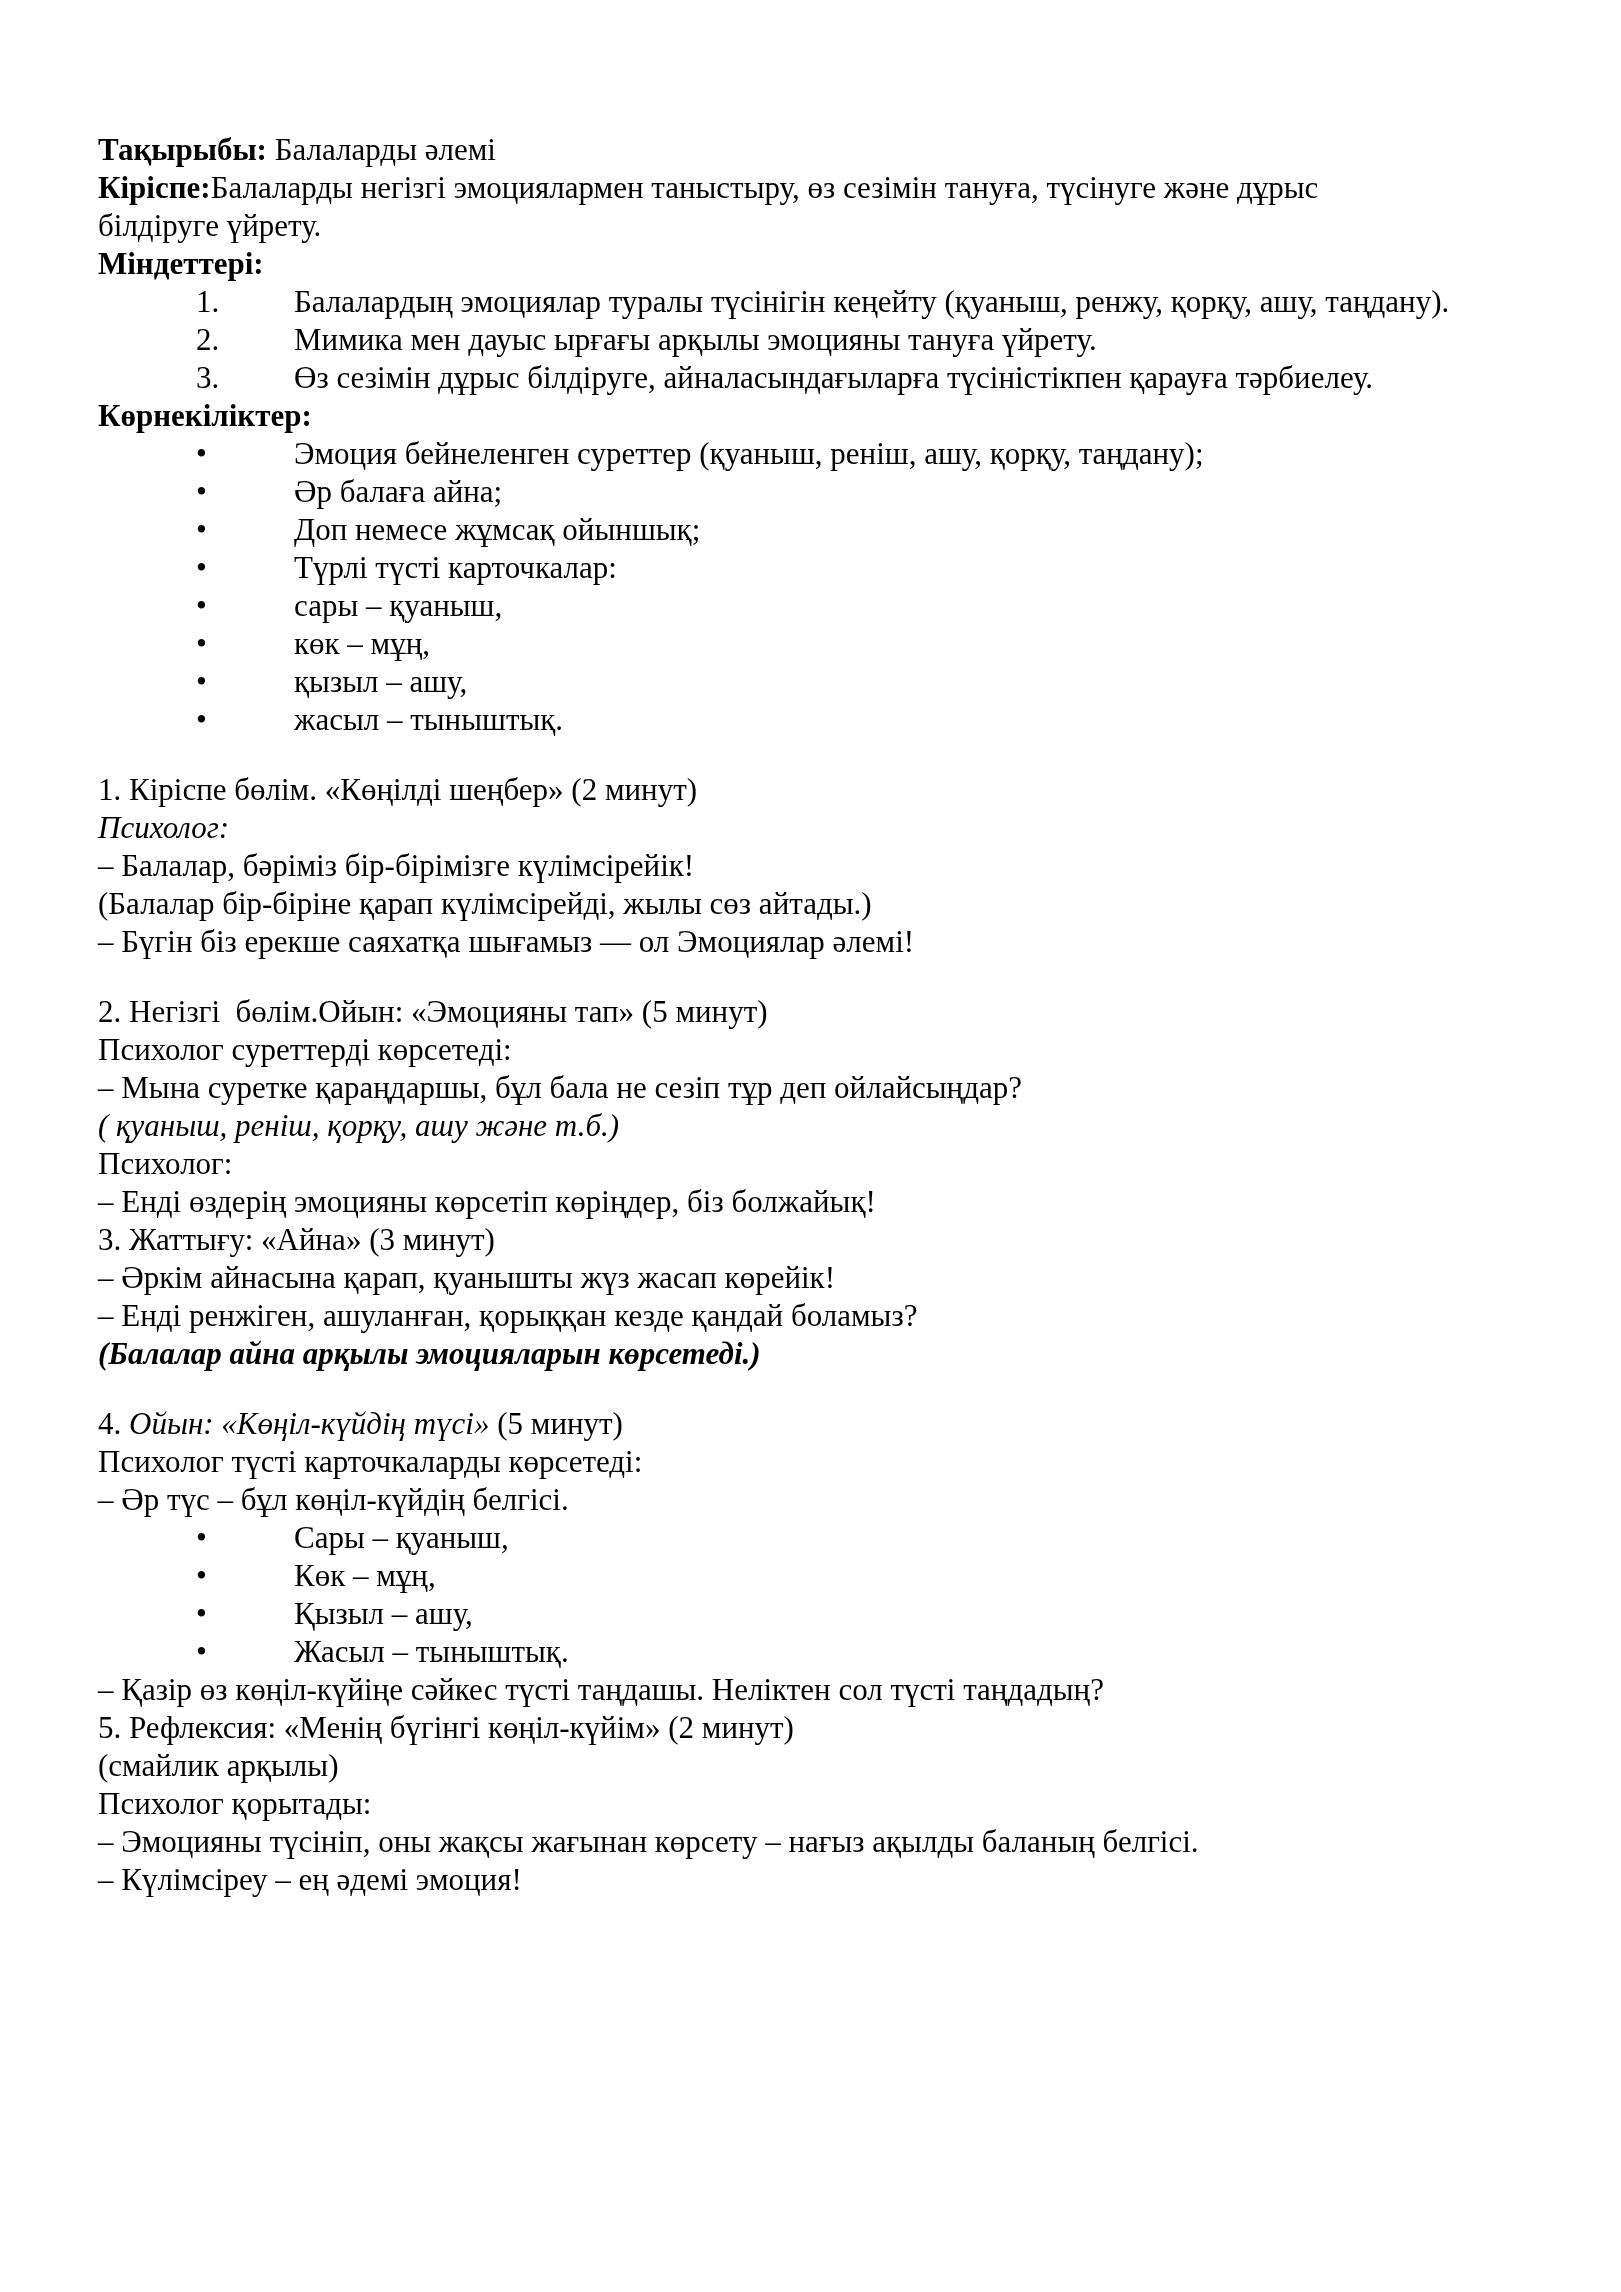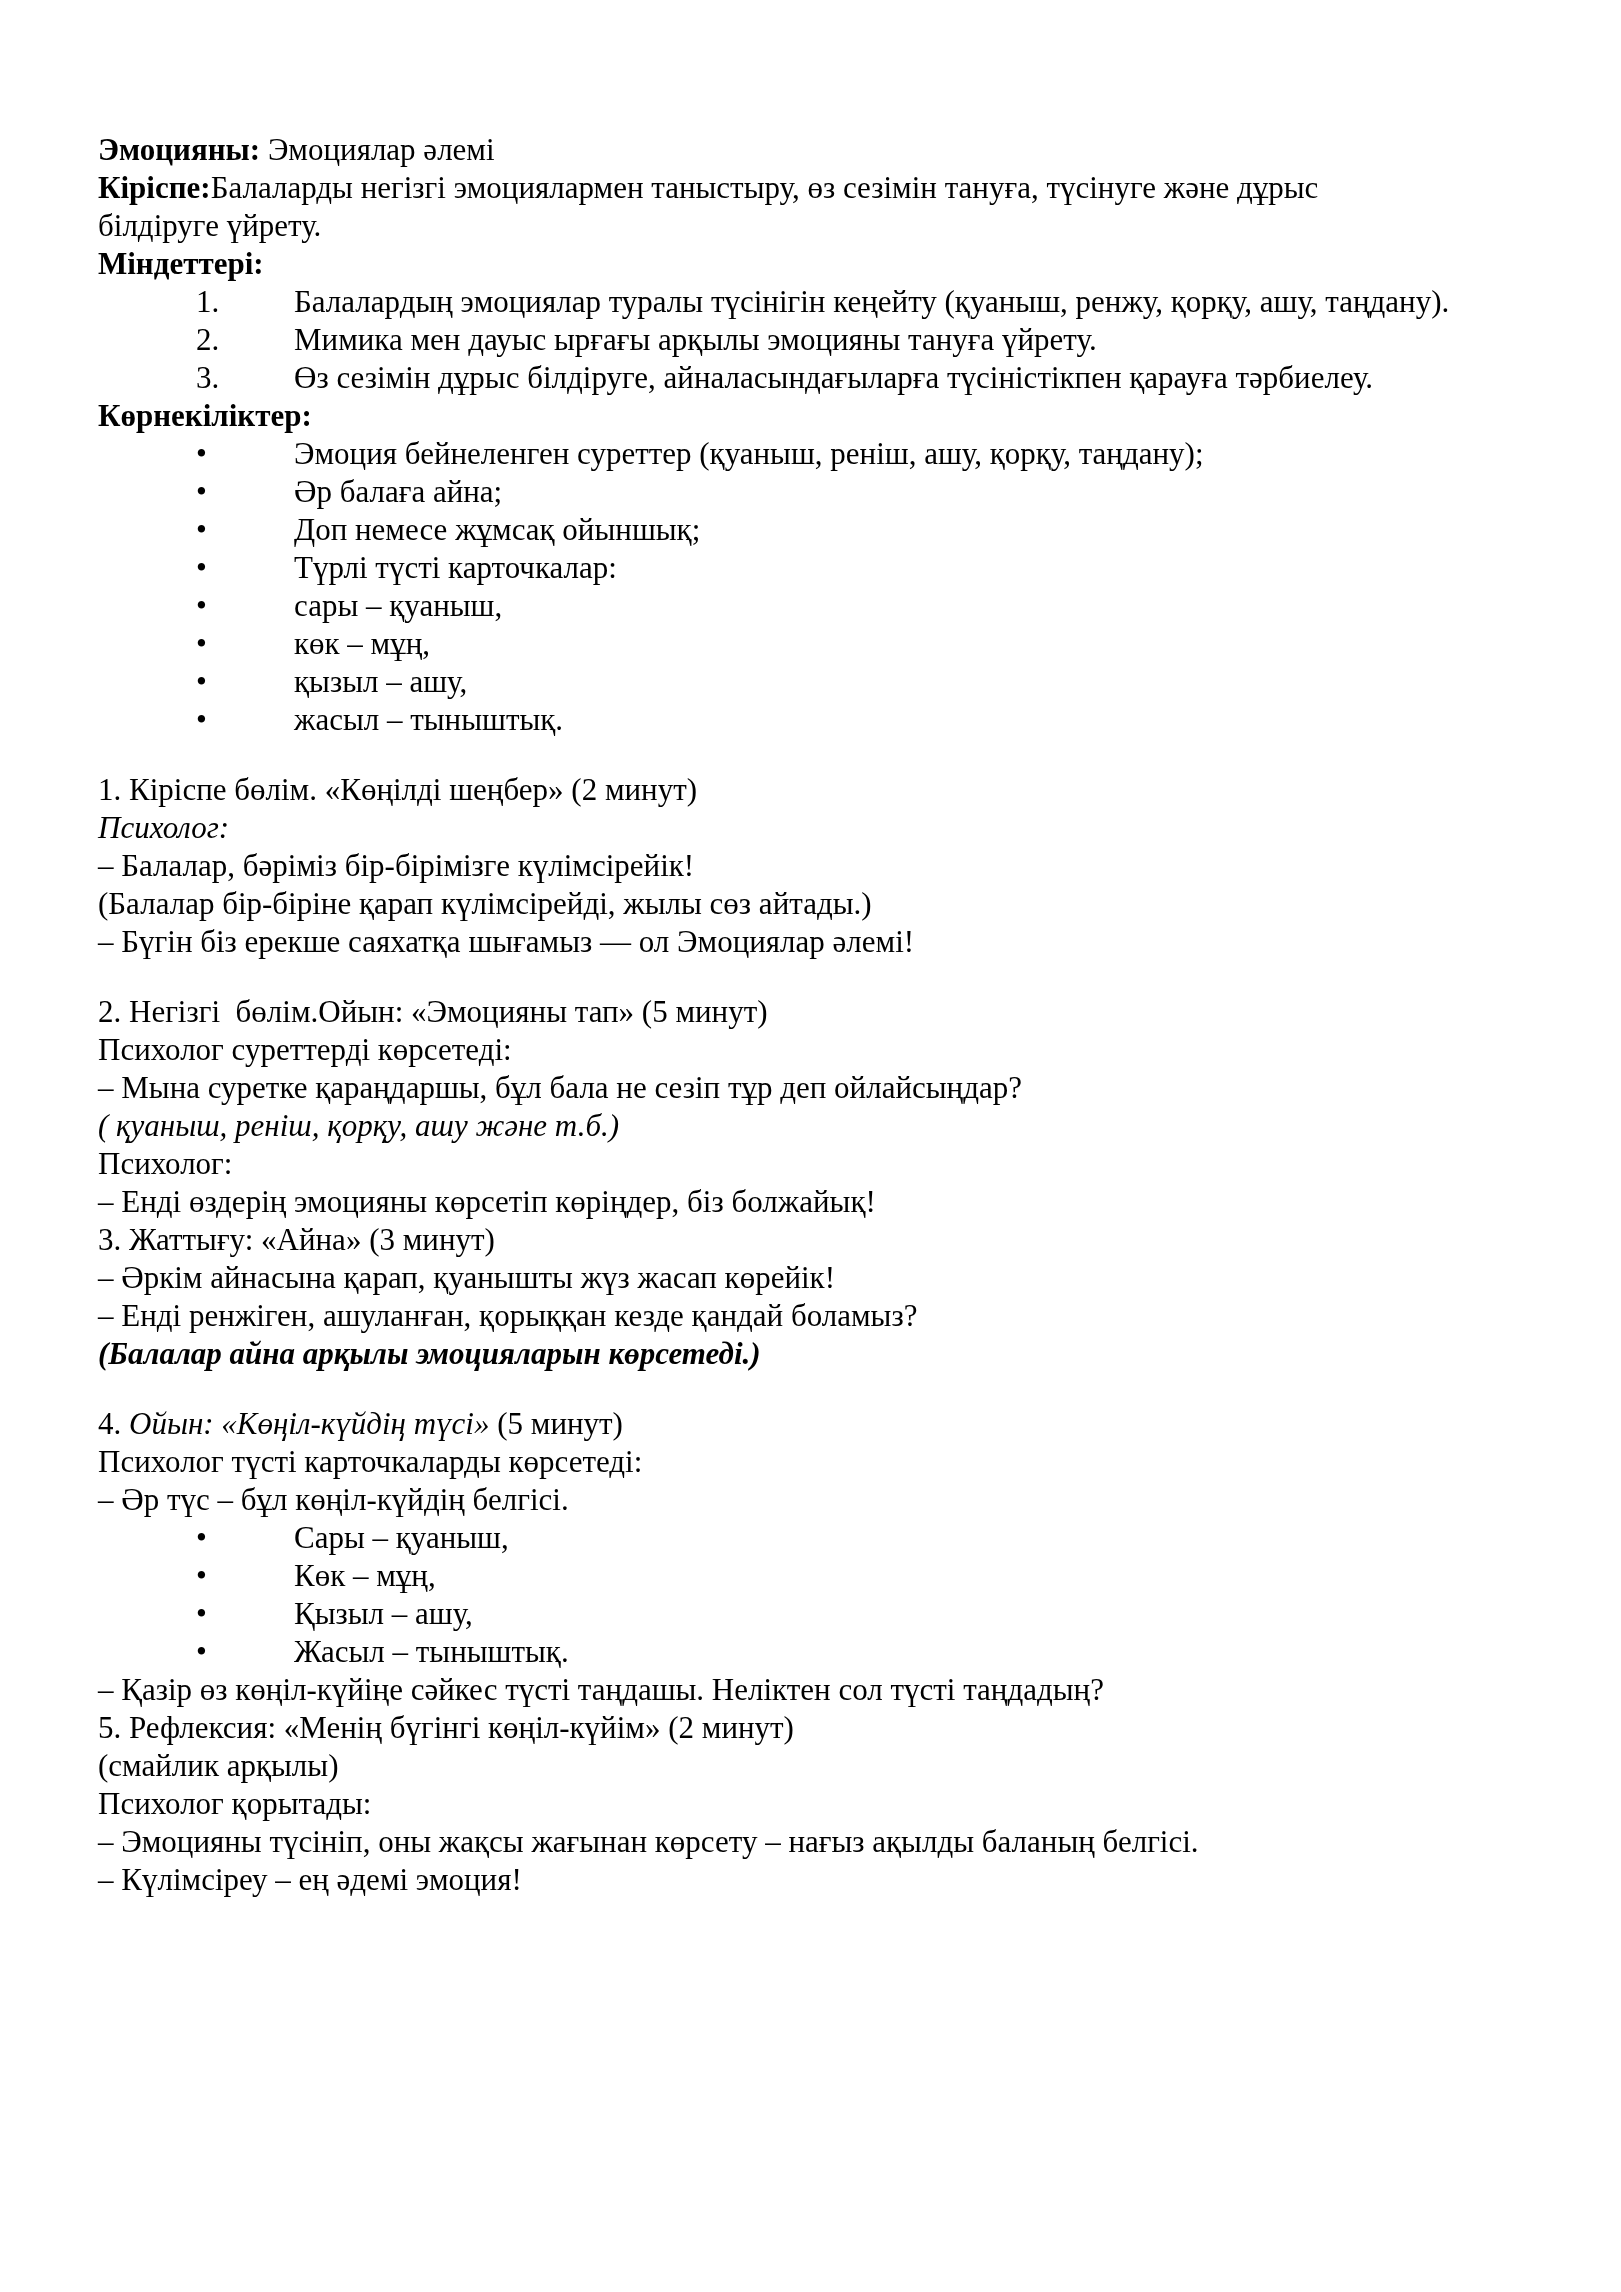--- a/index.html
+++ b/index.html
@@ -19,16 +19,16 @@
   .li-marker{flex:none;width:98px;margin-left:98px;}
   .li-text{flex:1;}
   .gap{height:32px;}
   .b{font-weight:bold;}
   .i{font-style:italic;}
 </style>
 </head>
 <body>
 
 <div class="page">
-  <div id="doc-body"><div class="para"><span class="b ">Эмоцияны: </span><span class="">Эмоциялар әлемі</span></div><div class="para"><span class="b ">Кіріспе:</span><span class="">Балаларды негізгі эмоциялармен таныстыру, өз сезімін тануға, түсінуге және дұрыс
+  <div id="doc-body"><div class="para"><span class="b ">Тақырыбы: </span><span class="">Балаларды әлемі</span></div><div class="para"><span class="b ">Кіріспе:</span><span class="">Балаларды негізгі эмоциялармен таныстыру, өз сезімін тануға, түсінуге және дұрыс
 білдіруге үйрету.</span></div><div class="para"><span class="b ">Міндеттері:</span></div><div class="li"><span class="li-marker">1.</span><span class="li-text"><span class="">Балалардың эмоциялар туралы түсінігін кеңейту (қуаныш, ренжу, қорқу, ашу, таңдану).</span></span></div><div class="li"><span class="li-marker">2.</span><span class="li-text"><span class="">Мимика мен дауыс ырғағы арқылы эмоцияны тануға үйрету.</span></span></div><div class="li"><span class="li-marker">3.</span><span class="li-text"><span class="">Өз сезімін дұрыс білдіруге, айналасындағыларға түсіністікпен қарауға тәрбиелеу.</span></span></div><div class="para"><span class="b ">Көрнекіліктер:</span></div><div class="li"><span class="li-marker">•</span><span class="li-text"><span class="">Эмоция бейнеленген суреттер (қуаныш, реніш, ашу, қорқу, таңдану);</span></span></div><div class="li"><span class="li-marker">•</span><span class="li-text"><span class="">Әр балаға айна;</span></span></div><div class="li"><span class="li-marker">•</span><span class="li-text"><span class="">Доп немесе жұмсақ ойыншық;</span></span></div><div class="li"><span class="li-marker">•</span><span class="li-text"><span class="">Түрлі түсті карточкалар:</span></span></div><div class="li"><span class="li-marker">•</span><span class="li-text"><span class="">сары – қуаныш,</span></span></div><div class="li"><span class="li-marker">•</span><span class="li-text"><span class="">көк – мұң,</span></span></div><div class="li"><span class="li-marker">•</span><span class="li-text"><span class="">қызыл – ашу,</span></span></div><div class="li"><span class="li-marker">•</span><span class="li-text"><span class="">жасыл – тыныштық.</span></span></div><div class="gap"></div><div class="para"><span class="">1. Кіріспе бөлім. «Көңілді шеңбер» (2 минут)</span></div><div class="para"><span class="i">Психолог:</span></div><div class="para"><span class="">– Балалар, бәріміз бір-бірімізге күлімсірейік!</span></div><div class="para"><span class="">(Балалар бір-біріне қарап күлімсірейді, жылы сөз айтады.)</span></div><div class="para"><span class="">– Бүгін біз ерекше саяхатқа шығамыз — ол Эмоциялар әлемі!</span></div><div class="gap"></div><div class="para"><span class="">2. Негізгі  бөлім.Ойын: «Эмоцияны тап» (5 минут)</span></div><div class="para"><span class="">Психолог суреттерді көрсетеді:</span></div><div class="para"><span class="">– Мына суретке қараңдаршы, бұл бала не сезіп тұр деп ойлайсыңдар?</span></div><div class="para"><span class="i">( қуаныш, реніш, қорқу, ашу және т.б.)</span></div><div class="para"><span class="">Психолог:</span></div><div class="para"><span class="">– Енді өздерің эмоцияны көрсетіп көріңдер, біз болжайық!</span></div><div class="para"><span class="">3. Жаттығу: «Айна» (3 минут)</span></div><div class="para"><span class="">– Әркім айнасына қарап, қуанышты жүз жасап көрейік!</span></div><div class="para"><span class="">– Енді ренжіген, ашуланған, қорыққан кезде қандай боламыз?</span></div><div class="para"><span class="b i">(Балалар айна арқылы эмоцияларын көрсетеді.)</span></div><div class="gap"></div><div class="para"><span class="">4. </span><span class="i">Ойын: «Көңіл-күйдің түсі»</span><span class=""> (5 минут)</span></div><div class="para"><span class="">Психолог түсті карточкаларды көрсетеді:</span></div><div class="para"><span class="">– Әр түс – бұл көңіл-күйдің белгісі.</span></div><div class="li"><span class="li-marker">•</span><span class="li-text"><span class="">Сары – қуаныш,</span></span></div><div class="li"><span class="li-marker">•</span><span class="li-text"><span class="">Көк – мұң,</span></span></div><div class="li"><span class="li-marker">•</span><span class="li-text"><span class="">Қызыл – ашу,</span></span></div><div class="li"><span class="li-marker">•</span><span class="li-text"><span class="">Жасыл – тыныштық.</span></span></div><div class="para"><span class="">– Қазір өз көңіл-күйіңе сәйкес түсті таңдашы. Неліктен сол түсті таңдадың?</span></div><div class="para"><span class="">5. Рефлексия: «Менің бүгінгі көңіл-күйім» (2 минут)</span></div><div class="para"><span class="">(смайлик арқылы)</span></div><div class="para"><span class="">Психолог қорытады:</span></div><div class="para"><span class="">– Эмоцияны түсініп, оны жақсы жағынан көрсету – нағыз ақылды баланың белгісі.</span></div><div class="para"><span class="">– Күлімсіреу – ең әдемі эмоция!</span></div></div>
 </div>
 
 
 </body></html>

